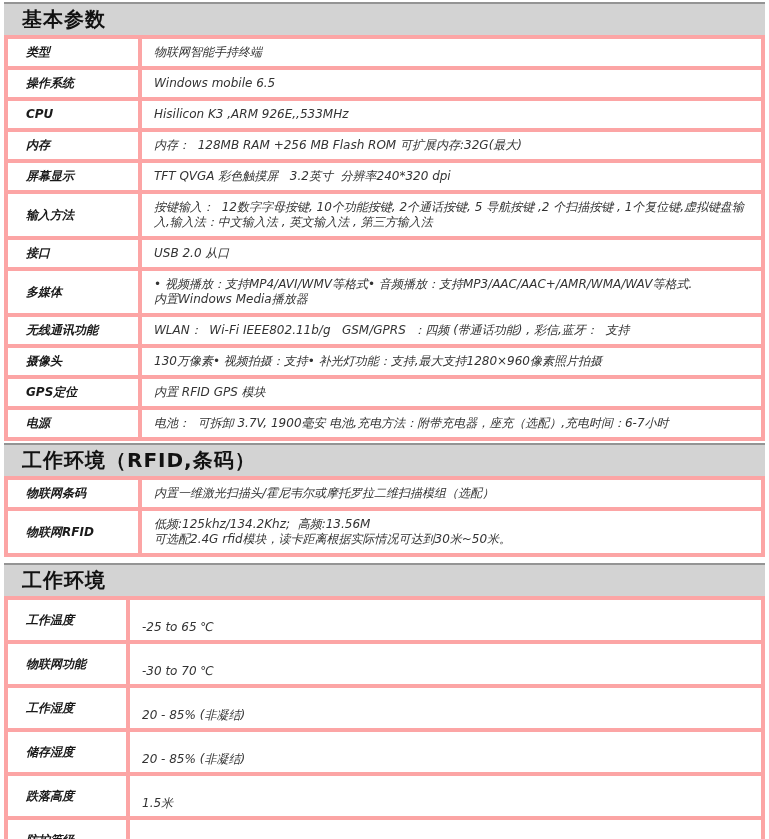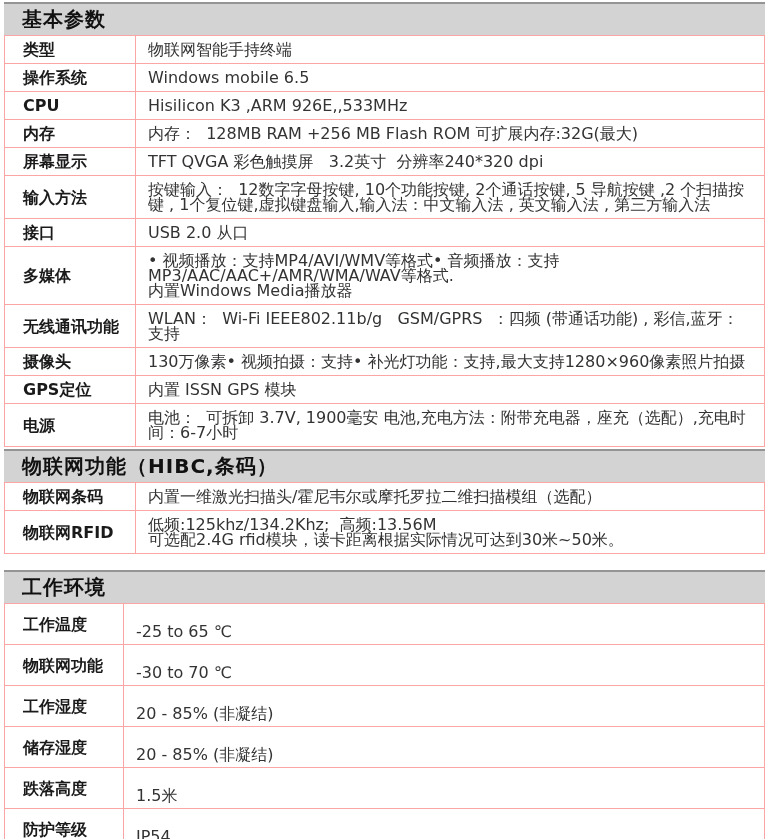--- a/index.html
+++ b/index.html
@@ -21,31 +21,32 @@
     background: #d3d3d3;
     border-top: 2px solid #949494;
     font-size: 20px;
     font-weight: bold;
     color: #111111;
     padding: 3px 10px 4px 18px;
     line-height: 24px;
     letter-spacing: 1px;
   }
   .sec-1 .band { margin-top: 2px; }
-  .sec-2 .band, .sec-3 .band { margin-top: 16px; }
+  .sec-2 .band, .sec-3 .band { margin-top: 6px; }
   .spec-table {
     width: 100%;
     border-collapse: collapse;
     table-layout: fixed;
   }
   .spec-table td {
-    border: 1px solid #fca5a5;
+    border: 4px solid #fca5a5;
     vertical-align: middle;
-    font-size: 16px;
+    font-size: 12px;
     line-height: 15px;
+    font-style: italic;
   }
   .spec-label {
     font-weight: bold;
     color: #1a1a1a;
     padding: 6px 6px 6px 18px;
   }
   .spec-value {
     color: #333333;
     padding: 6px 10px 6px 12px;
     white-space: pre-wrap;
@@ -102,32 +103,32 @@
           <tr>
             <td class="spec-label">无线通讯功能</td>
             <td class="spec-value">WLAN：  Wi-Fi IEEE802.11b/g   GSM/GPRS  ：四频 (带通话功能) , 彩信,蓝牙：  支持</td>
           </tr>
           <tr>
             <td class="spec-label">摄像头</td>
             <td class="spec-value">130万像素• 视频拍摄：支持• 补光灯功能：支持,最大支持1280×960像素照片拍摄</td>
           </tr>
           <tr>
             <td class="spec-label">GPS定位</td>
-            <td class="spec-value">内置 ISSN GPS 模块</td>
+            <td class="spec-value">内置 RFID GPS 模块</td>
           </tr>
           <tr>
             <td class="spec-label">电源</td>
             <td class="spec-value">电池：  可拆卸 3.7V, 1900毫安 电池,充电方法：附带充电器，座充（选配）,充电时间：6-7小时</td>
           </tr>
         </tbody>
     </table>
   </section>
 
   <section class="spec-section sec-1">
-    <div class="band">物联网功能（HIBC,条码）</div>
+    <div class="band">工作环境（RFID,条码）</div>
     <table class="spec-table">
       <tbody>
           <tr>
             <td class="spec-label">物联网条码</td>
             <td class="spec-value">内置一维激光扫描头/霍尼韦尔或摩托罗拉二维扫描模组（选配）</td>
           </tr>
           <tr>
             <td class="spec-label">物联网RFID</td>
             <td class="spec-value">低频:125khz/134.2Khz;  高频:13.56M
 可选配2.4G rfid模块，读卡距离根据实际情况可达到30米~50米。</td>

